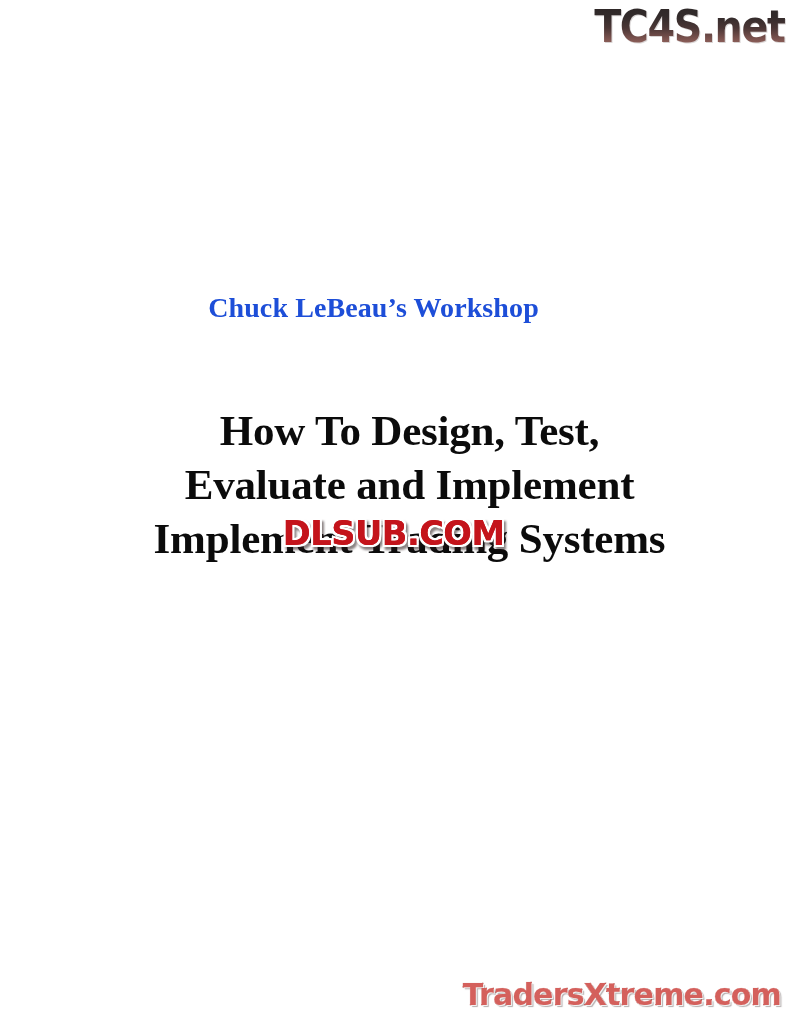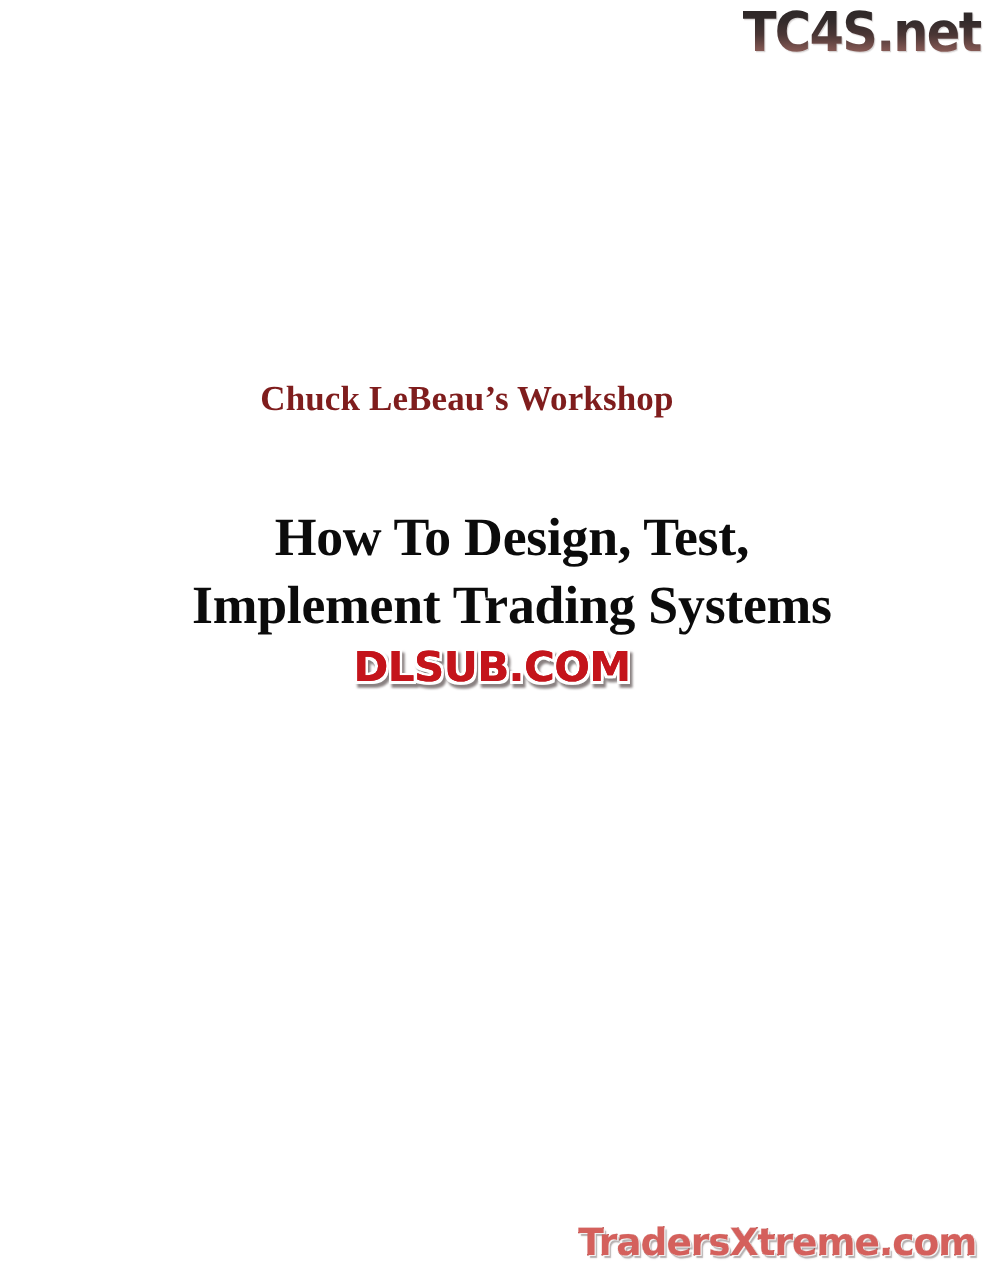--- a/index.html
+++ b/index.html
@@ -40,28 +40,28 @@
     background-clip: text;
     color: transparent;
     -webkit-text-fill-color: transparent;
     white-space: nowrap;
     filter: drop-shadow(1px 1px 0 rgba(140,130,130,0.35));
   }
 
   
   #workshop-line {
     position: absolute;
-    top: 303px;
+    top: 291px;
     left: 0;
     width: 747px;
     text-align: center;
     font-weight: 700;
     font-size: 28px;
     line-height: 34px;
-    color: #7f1d1d;
+    color: #1d4ed8;
     letter-spacing: 0.1px;
   }
 
   
   #main-title {
     position: absolute;
     top: 404px;
     left: 0;
     width: 791px;
     text-align: center;
@@ -160,20 +160,21 @@
 <body>
 
 <div id="page">
 
   <div id="tc4s-logo">TC4S.net</div>
 
   <div id="workshop-line">Chuck LeBeau’s Workshop</div>
 
   <div id="main-title">
     <span class="tline">How To Design, Test,</span>
+    <span class="tline">Evaluate and Implement</span>
     <span class="tline">Implement Trading Systems</span>
   </div>
 
   <div id="watermark">
     <span class="wm-text">DLSUB.COM</span>
     <span class="wm-top">DLSUB.COM</span>
   </div>
 
 
   <div id="tx-logo">

